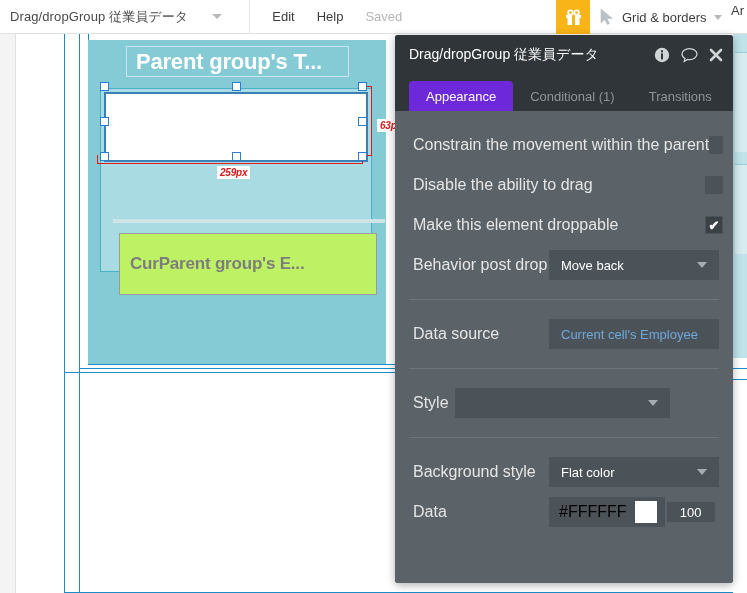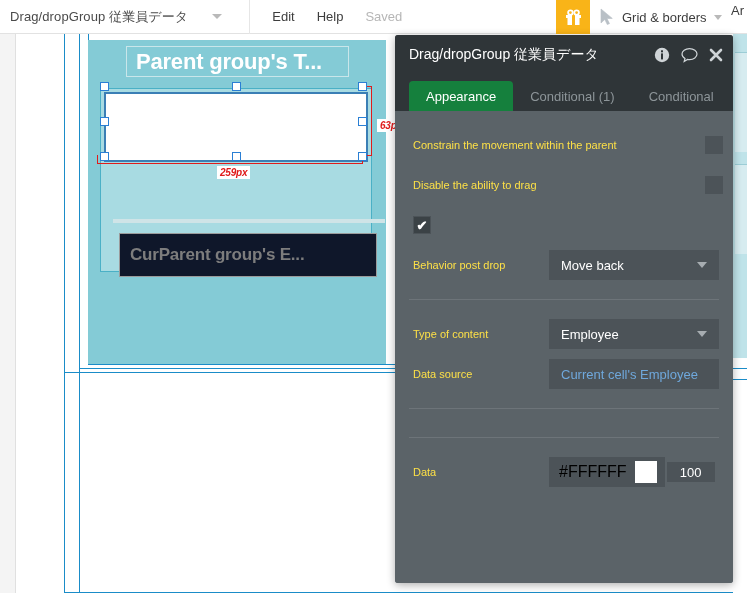--- a/index.html
+++ b/index.html
@@ -90,22 +90,22 @@
   }
   .white-box {
     position: absolute; left: 16px; top: 52px; width: 264px; height: 70px;
     background: #ffffff; border: 2px solid #3b7fb5;
   }
   .cell-strip {
     position: absolute; left: 12px; top: 130px; width: 272px; height: 4px;
     background: #cfe4e7;
   }
   .emp-box {
-    position: absolute; left: 18px; top: 144px; width: 258px; height: 44px;
-    background: #0f172a; border: 1px solid #9b9b9b;
+    position: absolute; left: 18px; top: 144px; width: 258px; height: 62px;
+    background: #bef264; border: 1px solid #9b9b9b;
     display: flex; align-items: center; overflow: hidden;
   }
   .emp-txt {
     font-size: 17px; font-weight: bold; color: #7d7d7d; white-space: nowrap;
     padding-left: 10px; letter-spacing: -.2px;
   }
   .emp-txt .cur { color: #7d7d7d; }
 
   
   .handle {
@@ -132,27 +132,27 @@
   }
   .panel-title {
     color: #ffffff; font-size: 14px; flex: 1; white-space: nowrap; overflow: hidden;
   }
   .head-icon { margin-left: 11px; cursor: pointer; display: flex; align-items: center; }
   .tabs { height: 36px; background: #2f3538; display: flex; align-items: flex-end; padding-left: 14px; }
   .tab {
     height: 30px; padding: 0 17px; display: flex; align-items: center;
     font-size: 13px; color: #8d9599; cursor: pointer; white-space: nowrap;
   }
-  .tab.active { background: #15803d; color: #ffffff; border-radius: 4px 4px 0 0; }
+  .tab.active { background: #6d28d9; color: #ffffff; border-radius: 4px 4px 0 0; }
   .panel-body { height: 472px; background: #5b6368; overflow: hidden; position: relative; }
 
   .prow {
     display: flex; align-items: center; height: 40px; padding: 0 10px 0 18px;
   }
-  .plabel { font-size: 11px; color: #fde047; flex: 1; white-space: nowrap; }
+  .plabel { font-size: 16px; color: #e5e5e5; flex: 1; white-space: nowrap; }
   .plabel.w140 { flex: none; width: 136px; }
   .chk {
     width: 18px; height: 18px; background: #4c5358; border: 1px solid #4c5358;
     display: flex; align-items: center; justify-content: center; cursor: pointer;
   }
   .chk.on { background: #3b4246; }
   .chk .tick { color: #ffffff; font-size: 13px; font-weight: bold; line-height: 1; }
   .sel {
     height: 30px; background: #4c5358; display: flex; align-items: center;
     padding: 0 10px 0 12px; color: #ffffff; font-size: 13px; cursor: pointer;
@@ -295,76 +295,84 @@
       <div class="head-icon">
         <svg width="14" height="14" viewBox="0 0 14 14">
           <path d="M2 2 L12 12 M12 2 L2 12" stroke="#cfd4d7" stroke-width="2.6" stroke-linecap="round"></path>
         </svg>
       </div>
     </div>
 
     <div class="tabs">
       <div class="tab active">Appearance</div>
       <div class="tab">Conditional (1)</div>
-      <div class="tab">Conditional</div>
+      <div class="tab">Transitions</div>
     </div>
 
     <div class="panel-body">
       <div class="gap"></div>
 
       <div class="prow">
         <div class="plabel">Constrain the movement within the parent</div>
         <div class="chk"></div>
       </div>
 
       <div class="prow">
         <div class="plabel">Disable the ability to drag</div>
         <div class="chk"></div>
       </div>
 
       <div class="prow">
+        <div class="plabel">Make this element droppable</div>
         <div class="chk on">
           <span class="tick">✔</span>
         </div>
       </div>
 
       <div class="prow">
         <div class="plabel w140">Behavior post drop</div>
         <div class="sel w170">
           <span>Move back</span>
           <span class="caret"></span>
         </div>
       </div>
 
       <div class="gap"></div>
       <div class="divider"></div>
       <div class="gap"></div>
 
-      <div class="prow">
-        <div class="plabel w140">Type of content</div>
-        <div class="sel w170">
-          <span>Employee</span>
-          <span class="caret"></span>
-        </div>
-      </div>
 
       <div class="prow">
         <div class="plabel w140">Data source</div>
         <div class="src">Current cell's Employee</div>
       </div>
 
       <div class="gap"></div>
       <div class="divider"></div>
       <div class="gap"></div>
 
+      <div class="prow">
+        <div class="plabel" style="flex:none;width:42px">Style</div>
+        <div class="sel w215">
+          <span></span>
+          <span class="caret"></span>
+        </div>
+      </div>
 
       <div class="gap"></div>
       <div class="divider"></div>
       <div class="gap"></div>
 
+      <div class="prow">
+        <div class="plabel w140">Background style</div>
+        <div class="sel w170">
+          <span>Flat color</span>
+          <span class="caret"></span>
+        </div>
+      </div>
 
       <div class="prow">
         <div class="plabel w140">Data</div>
         <div class="color-row">
           <div class="color-hexwrap">
             <span>#FFFFFF</span>
             <span class="swatch"></span>
           </div>
           <div class="color-alpha">100</div>
         </div>

